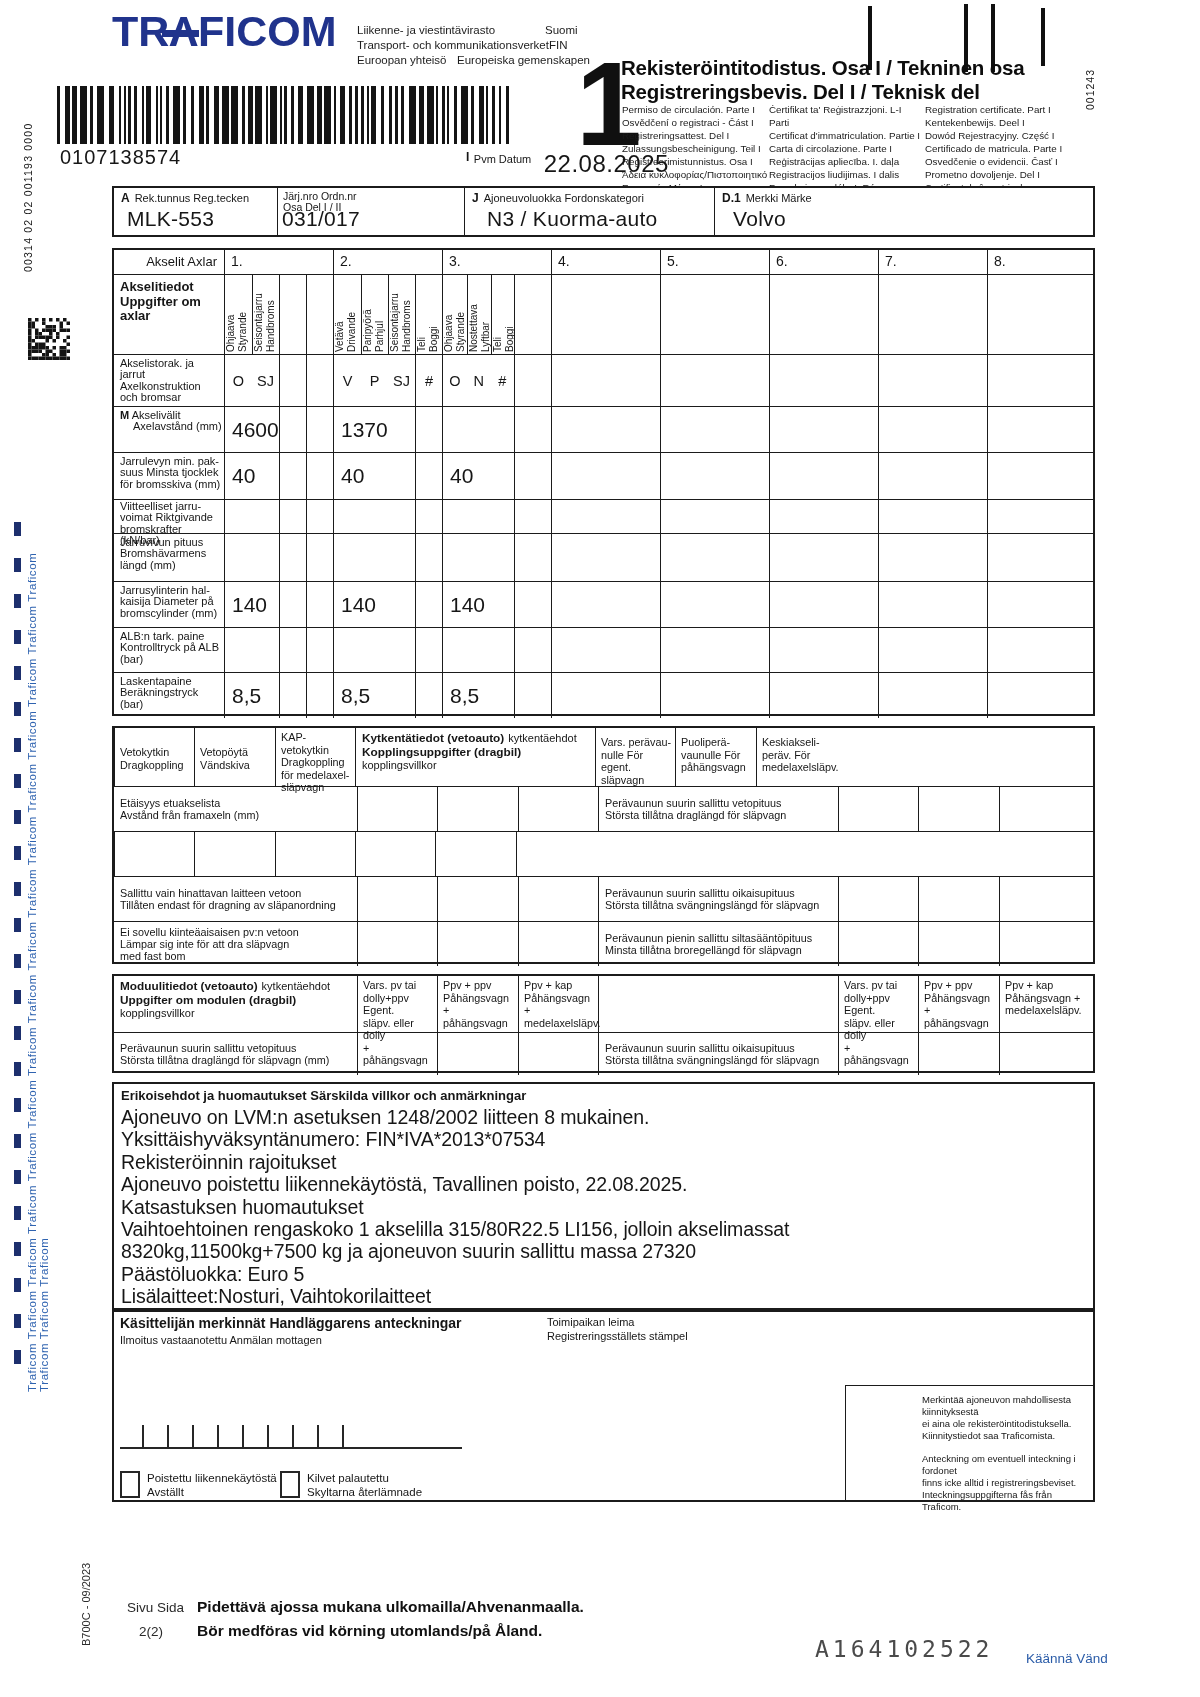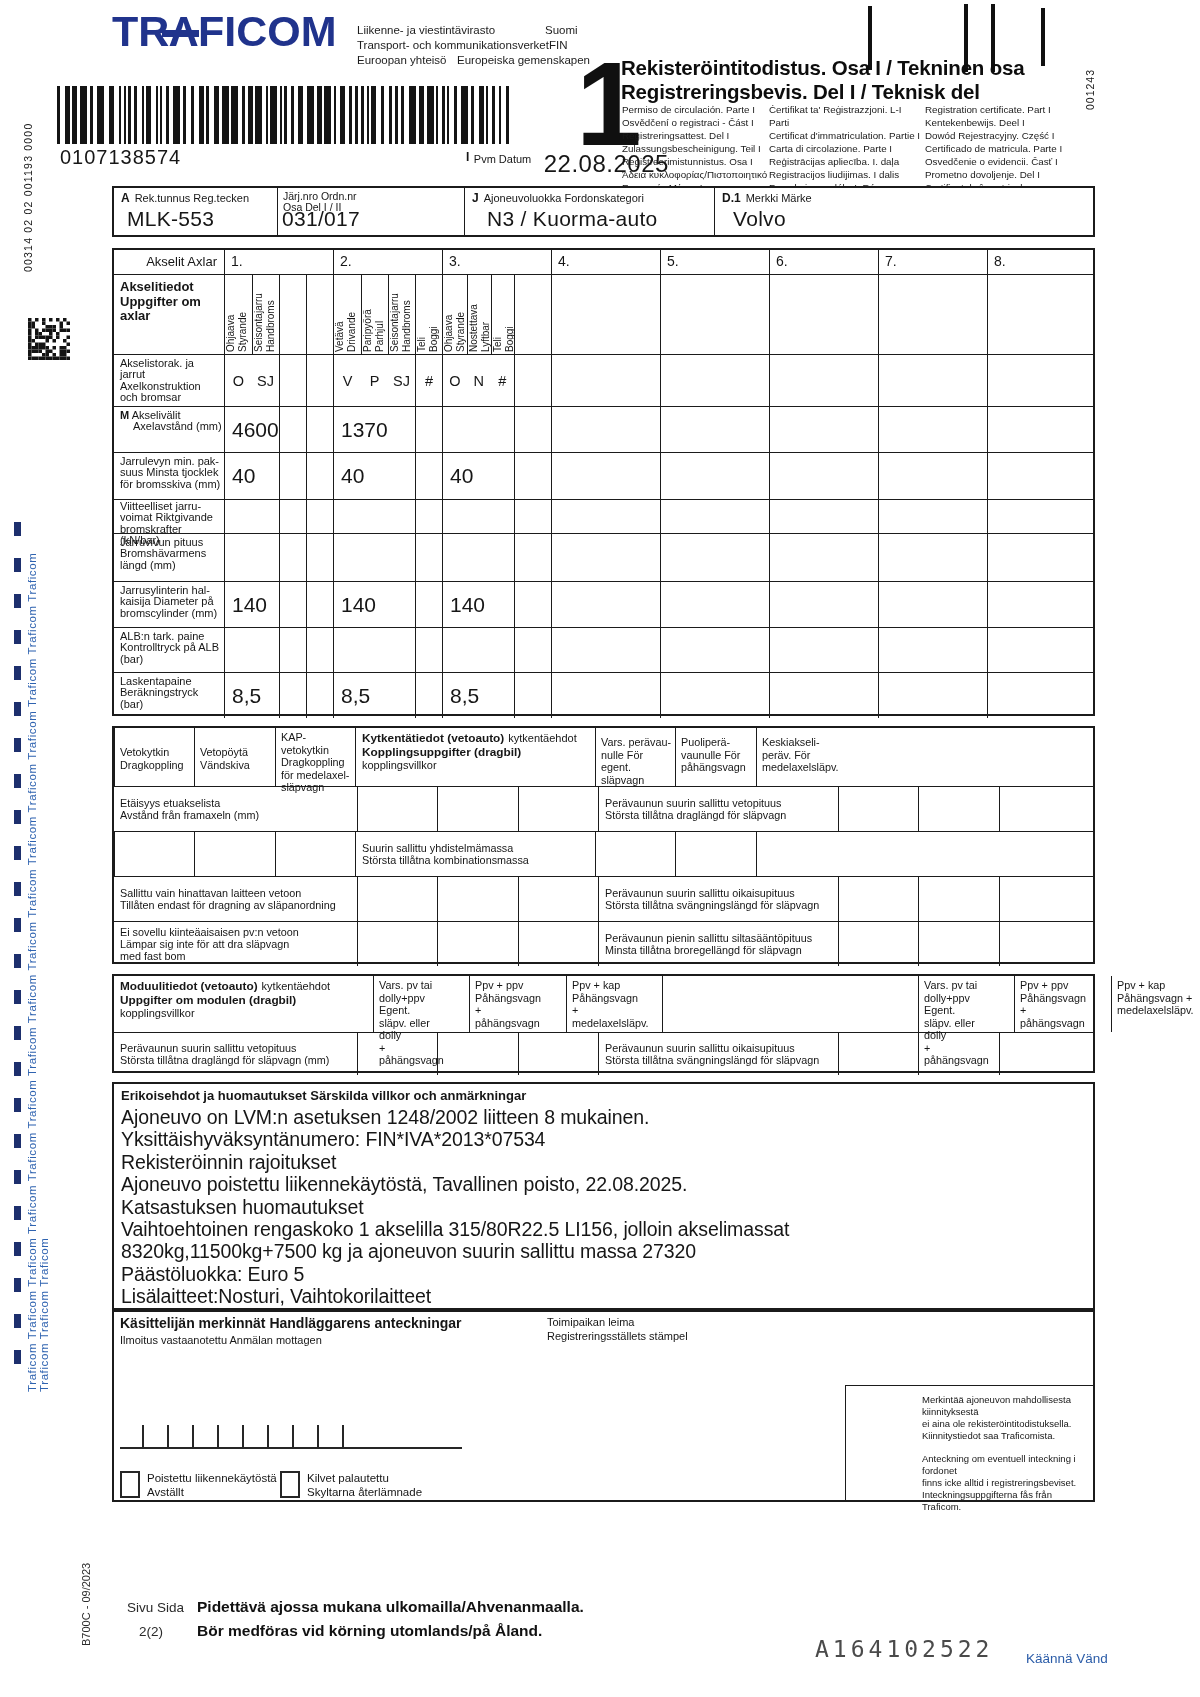--- a/index.html
+++ b/index.html
@@ -720,22 +720,20 @@
       <div class="c lrow pre" style="width:240px;">Perävaunun suurin sallittu vetopituus
 Största tillåtna draglängd för släpvagn</div>
       <div class="c" style="width:80px;"></div>
         <div class="c" style="width:81px;"></div>
         <div class="c" style="width:98px;"></div>
     </div>
     <div class="row" style="height:45px;">
       <div class="c" style="width:80px;"></div>
         <div class="c" style="width:81px;"></div>
         <div class="c" style="width:80px;"></div>
-      <div class="c lrow pre" style="width:240px;">Suurin sallittu yhdistelmämassa
-Största tillåtna kombinationsmassa</div>
       <div class="c" style="width:80px;"></div>
         <div class="c" style="width:81px;"></div>
         <div class="c" style="width:98px;"></div>
     </div>
     <div class="row" style="height:45px;">
       <div class="c first lrow pre" style="width:243px;">Sallittu vain hinattavan laitteen vetoon
 Tillåten endast för dragning av släpanordning</div>
       <div class="c" style="width:80px;"></div>
         <div class="c" style="width:81px;"></div>
         <div class="c" style="width:80px;"></div>
@@ -754,21 +752,21 @@
         <div class="c" style="width:80px;"></div>
       <div class="c lrow pre" style="width:240px;">Perävaunun pienin sallittu siltasääntöpituus
 Minsta tillåtna broregellängd för släpvagn</div>
       <div class="c" style="width:80px;"></div>
         <div class="c" style="width:81px;"></div>
         <div class="c" style="width:98px;"></div>
     </div>
   </div>
 
   <div class="tbl" style="left:112px;top:974px;width:983px;height:99px;">
-    <div class="row first" style="height:56px;gap:16px;">
+    <div class="row first" style="height:56px;">
       <div class="c first btitle" style="width:243px;">
         <b>Moduulitiedot (vetoauto)</b><span class="nrm">kytkentäehdot</span>
         <b style="display:block;">Uppgifter om modulen (dragbil)</b>
         <span class="nrm2">kopplingsvillkor</span>
       </div>
       <div class="c hcell pre" style="width:80px;">Vars. pv tai
 dolly+ppv Egent.
 släpv. eller dolly
 + påhängsvagn</div>
       <div class="c hcell pre" style="width:81px;">Ppv + ppv

